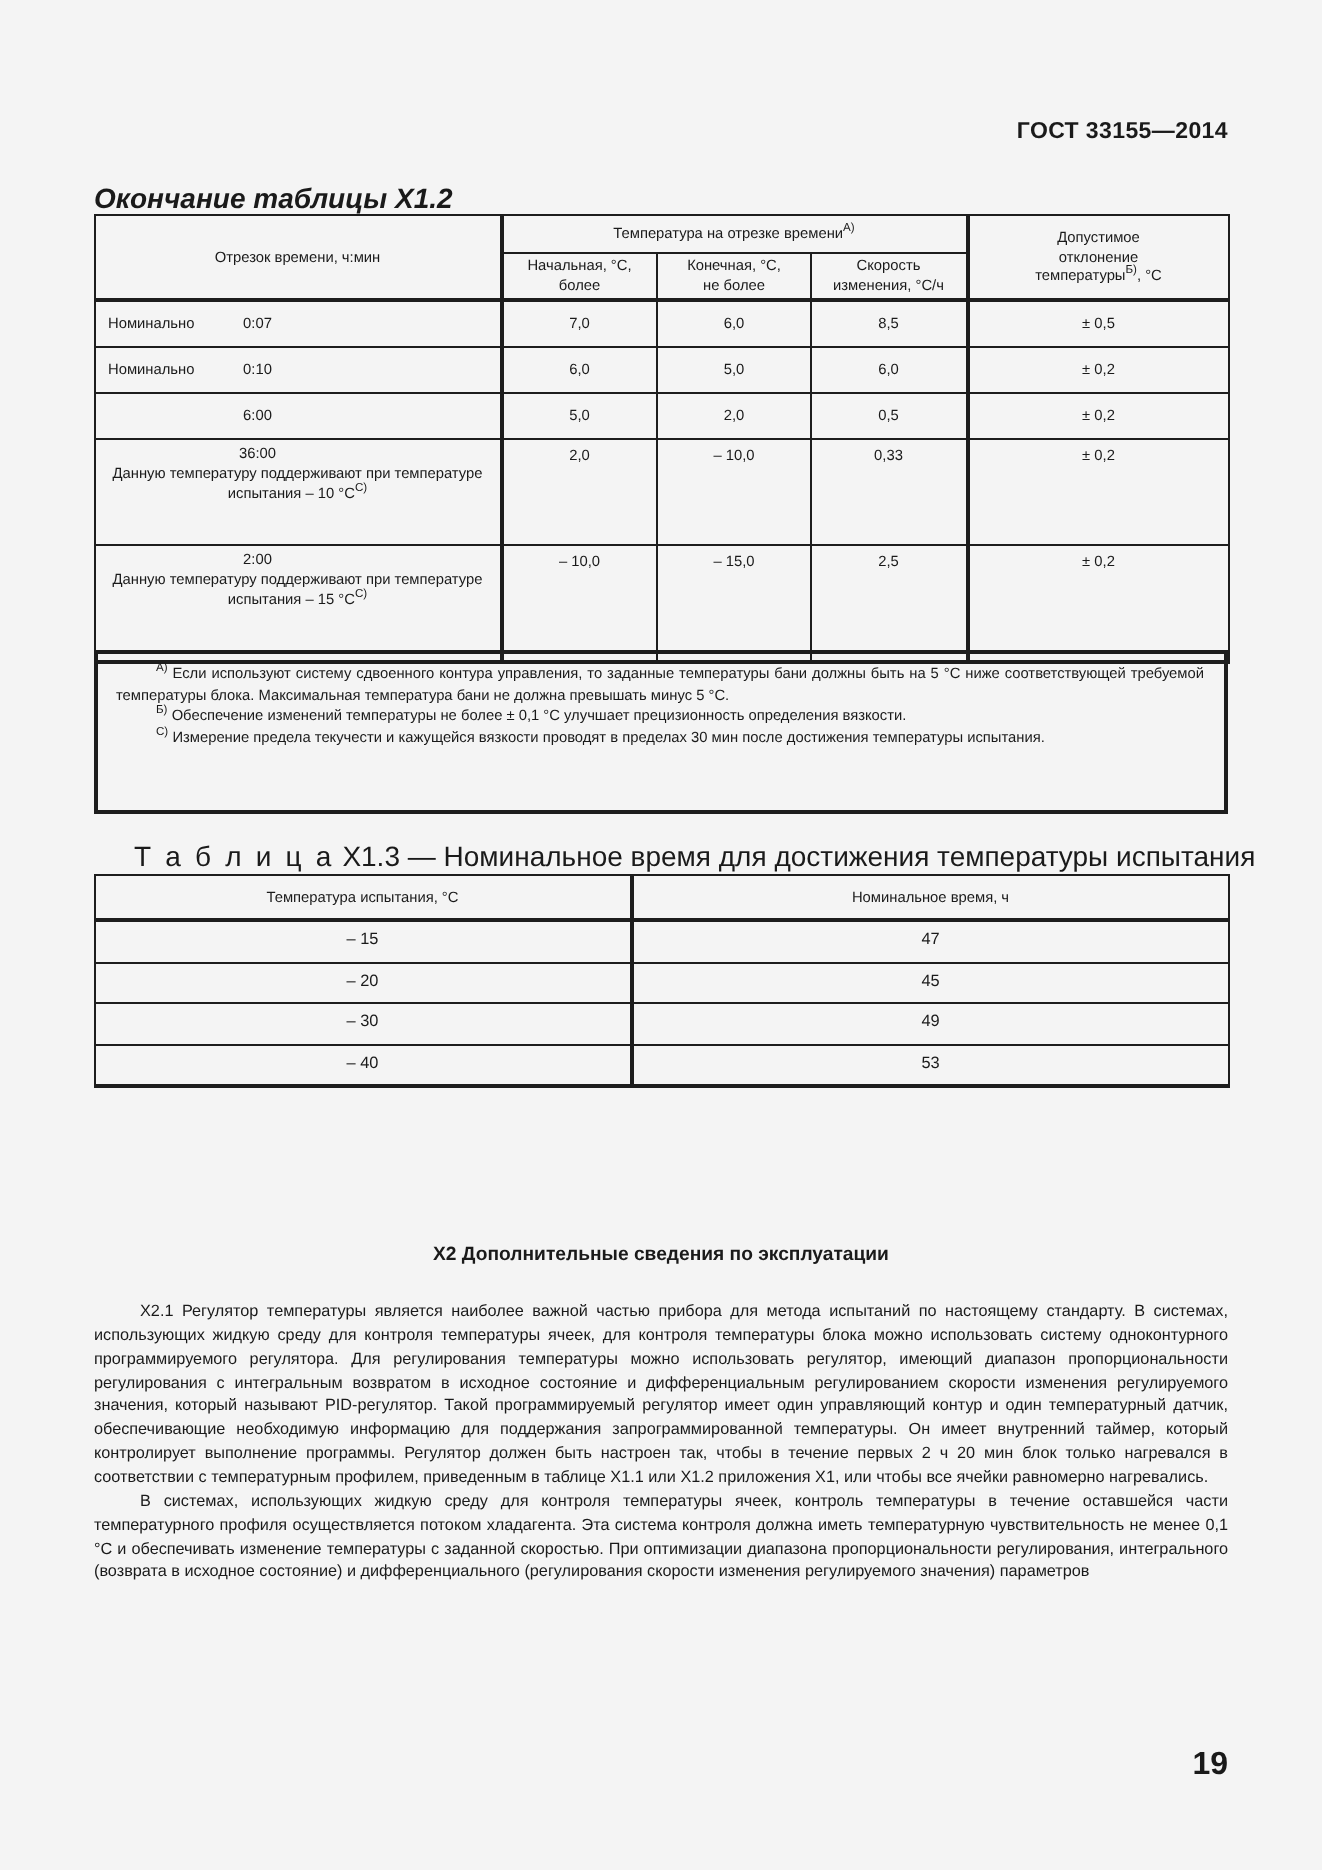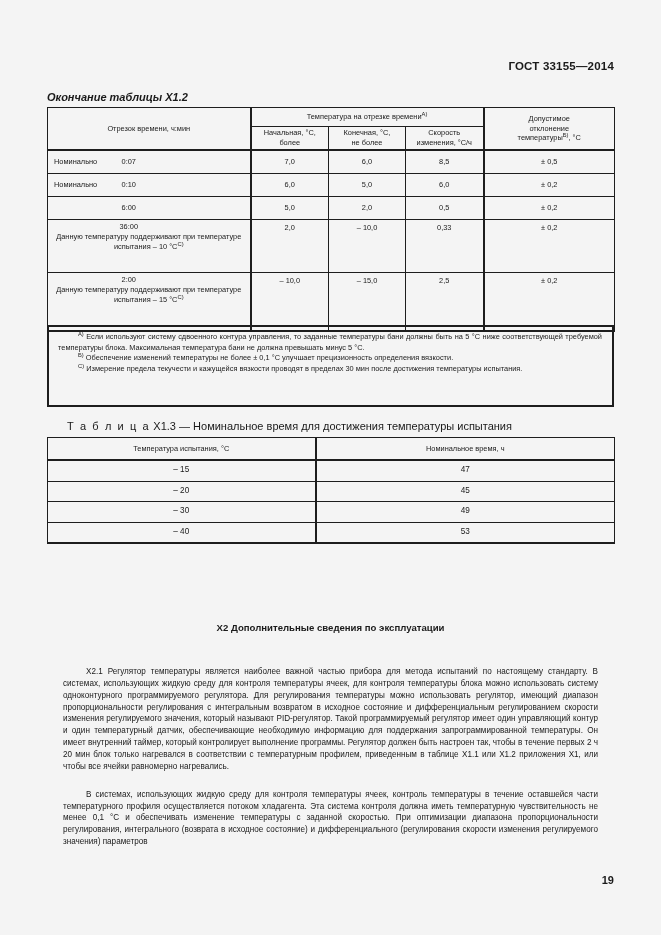--- a/index.html
+++ b/index.html
@@ -36,21 +36,21 @@
     top: 60px;
     font-size: 11.5px;
     font-weight: bold;
     letter-spacing: 0.2px;
     white-space: nowrap;
   }
 
   
   .tbl-caption {
     position: absolute;
-    font-size: 11px;
+    font-size: 14px;
     white-space: nowrap;
   }
   .tbl-caption.ital {
     font-style: italic;
     font-weight: bold;
   }
   .cap-sp {
     letter-spacing: 1.6px;
     margin-left: 20px;
   }
@@ -157,29 +157,29 @@
     position: absolute;
     top: 650px;
     left: 0;
     width: 567px;
     font-size: 8.15px;
     line-height: 1.455;
     text-align: justify;
     hyphens: manual;
   }
   .body-text p {
-    margin: 16px;
+    margin: 0;
     text-indent: 23px;
   }
 
   .pagenum {
     position: absolute;
     right: 47px;
     top: 874px;
-    font-size: 11px;
+    font-size: 16px;
     font-weight: bold;
   }
 </style>
 </head>
 <body>
 
 <div class="page">
 
   <div class="doc-header">ГОСТ 33155—2014</div>
 

